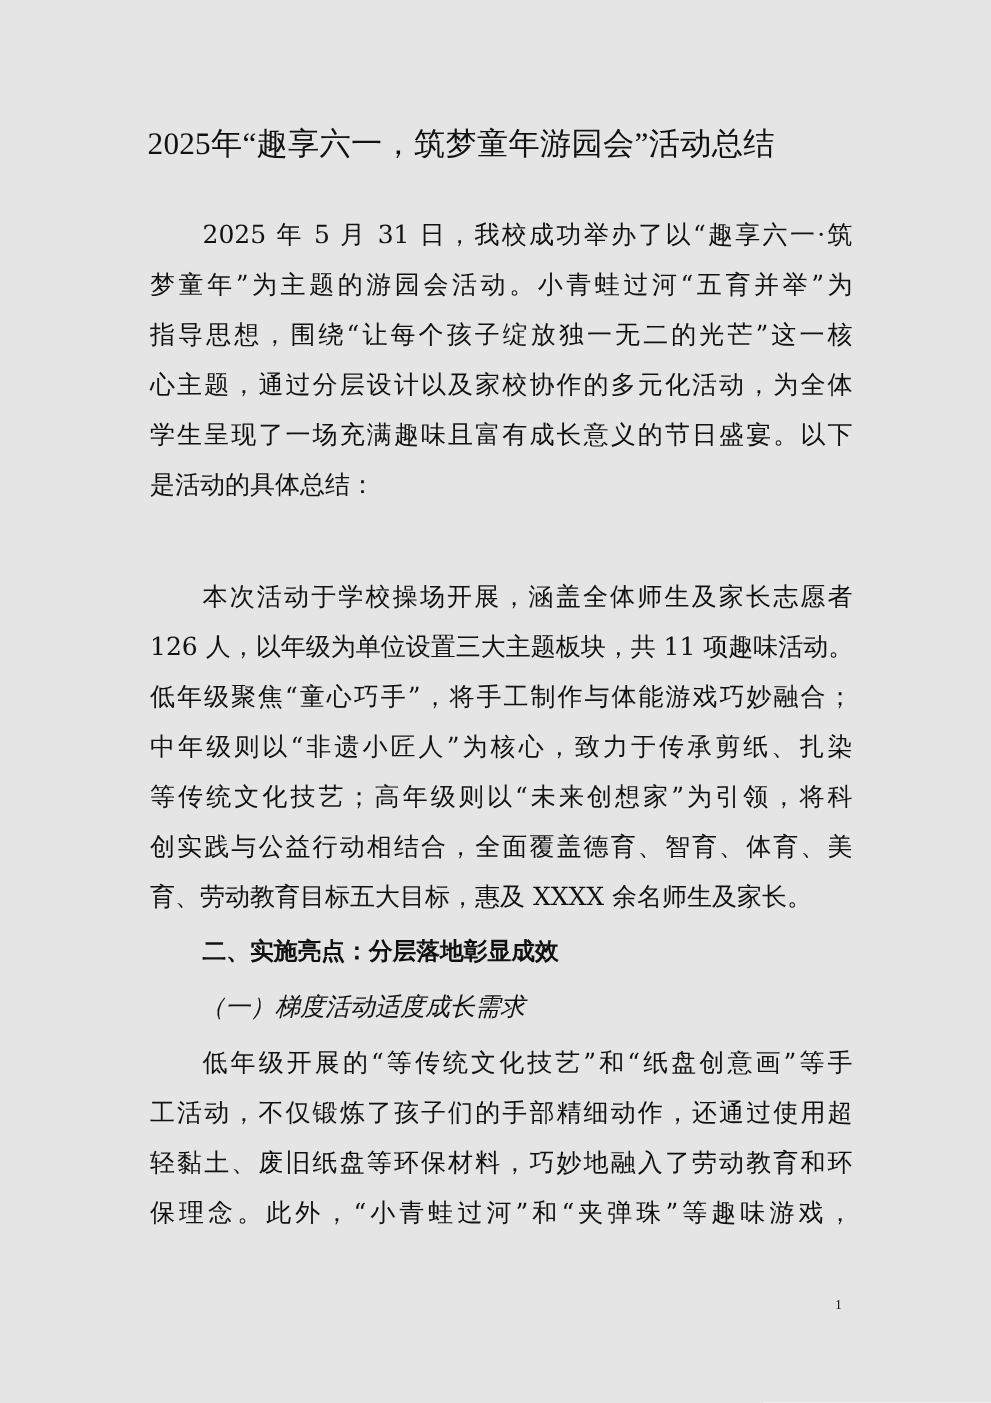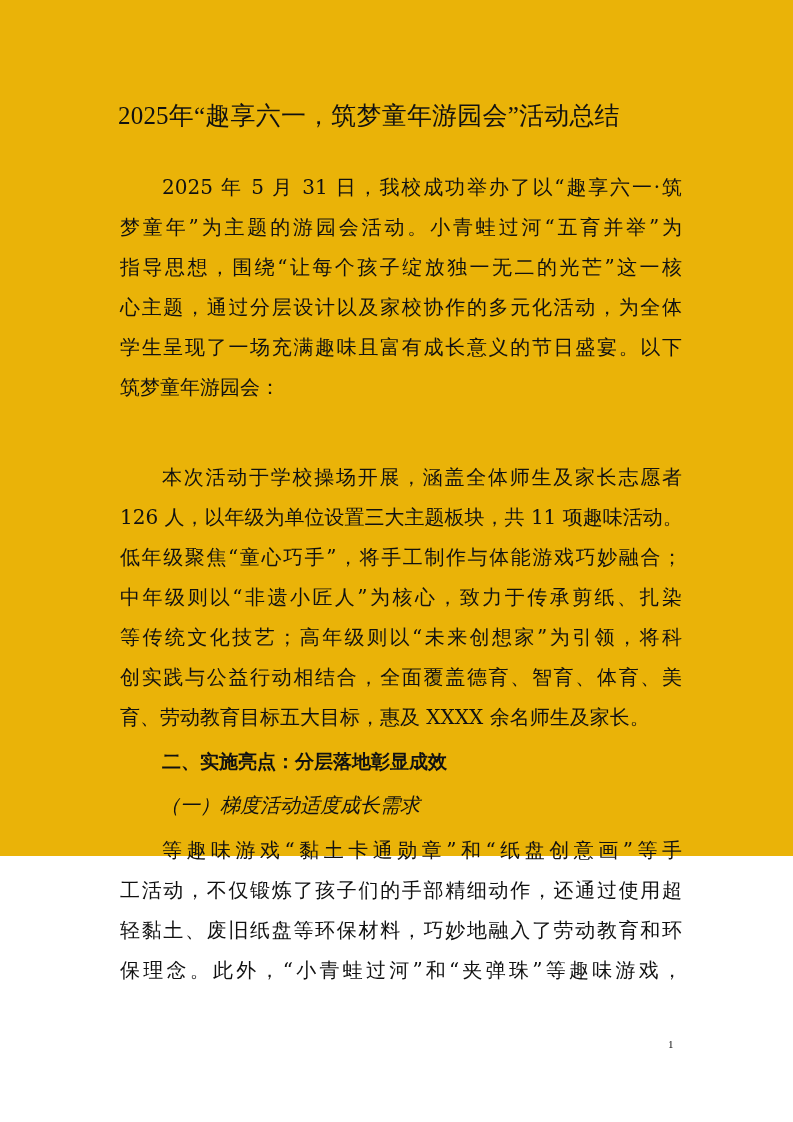--- a/index.html
+++ b/index.html
@@ -1,18 +1,18 @@
 <!DOCTYPE html>
 <html><head>
 <meta charset="utf-8">
 <style>
   html, body { margin: 0; padding: 0; background: #ffffff; }
   body { width: 793px; height: 1122px; position: relative; overflow: hidden;
          font-family: "DejaVu Serif", "Liberation Serif", serif; color: #111; }
-  .page { position: absolute; left: 0; top: 0; width: 793px; height: 856px; background: #eab308; }
+  .page { position: absolute; left: 0; top: 0; width: 793px; height: 1122px; background: #e5e5e5; }
   .title { position: absolute; left: 118px; top: 96px; width: 570px;
            font-size: 25px; line-height: 40px; white-space: nowrap;
            font-family: "Liberation Serif", "DejaVu Serif", serif; letter-spacing: 0.2px; }
   .line { position: absolute; left: 120px; width: 562px; font-size: 20px; line-height: 40px;
           white-space: nowrap; text-align: justify; text-align-last: justify; letter-spacing: 0; margin-top: 28px; }
   .line.last { text-align-last: left; }
   .indent { left: 162px; width: 520px; }
   .h1 { font-family: "DejaVu Sans", "Liberation Sans", sans-serif; font-weight: bold; font-size: 19px; text-align-last: left; }
   .h2 { left: 160px; text-align-last: left; font-style: italic; }
   .pagenum { position: absolute; left: 668px; top: 1038px; font-size: 11px; font-family: "Liberation Serif", serif; }
@@ -21,33 +21,33 @@
 <body>
 
 <div class="page">
   <div class="title">2025年“趣享六一，筑梦童年游园会”活动总结</div>
 
   <div class="line indent" style="top:139px">2025 年 5 月 31 日，我校成功举办了以“趣享六一·筑</div>
   <div class="line" style="top:179px">梦童年”为主题的游园会活动。小青蛙过河“五育并举”为</div>
   <div class="line" style="top:219px">指导思想，围绕“让每个孩子绽放独一无二的光芒”这一核</div>
   <div class="line" style="top:259px">心主题，通过分层设计以及家校协作的多元化活动，为全体</div>
   <div class="line" style="top:299px">学生呈现了一场充满趣味且富有成长意义的节日盛宴。以下</div>
-  <div class="line last" style="top:339px">筑梦童年游园会：</div>
+  <div class="line last" style="top:339px">是活动的具体总结：</div>
 
 
   <div class="line indent" style="top:429px">本次活动于学校操场开展，涵盖全体师生及家长志愿者</div>
   <div class="line" style="top:469px">126 人，以年级为单位设置三大主题板块，共 11 项趣味活动。</div>
   <div class="line" style="top:509px">低年级聚焦“童心巧手”，将手工制作与体能游戏巧妙融合；</div>
   <div class="line" style="top:549px">中年级则以“非遗小匠人”为核心，致力于传承剪纸、扎染</div>
   <div class="line" style="top:589px">等传统文化技艺；高年级则以“未来创想家”为引领，将科</div>
   <div class="line" style="top:629px">创实践与公益行动相结合，全面覆盖德育、智育、体育、美</div>
   <div class="line indent h1" style="top:713px">二、实施亮点：分层落地彰显成效</div>
 
   <div class="line last" style="top:669px">育、劳动教育目标五大目标，惠及 XXXX 余名师生及家长。</div>
   <div class="line h2" style="top:757px">（一）梯度活动适度成长需求</div>
 
-  <div class="line indent" style="top:802px">等趣味游戏“黏土卡通勋章”和“纸盘创意画”等手</div>
+  <div class="line indent" style="top:802px">低年级开展的“等传统文化技艺”和“纸盘创意画”等手</div>
   <div class="line" style="top:842px">工活动，不仅锻炼了孩子们的手部精细动作，还通过使用超</div>
   <div class="line" style="top:882px">轻黏土、废旧纸盘等环保材料，巧妙地融入了劳动教育和环</div>
   <div class="line" style="top:922px">保理念。此外，“小青蛙过河”和“夹弹珠”等趣味游戏，</div>
 
   <div class="pagenum">1</div>
 </div>
 
 </body></html>

